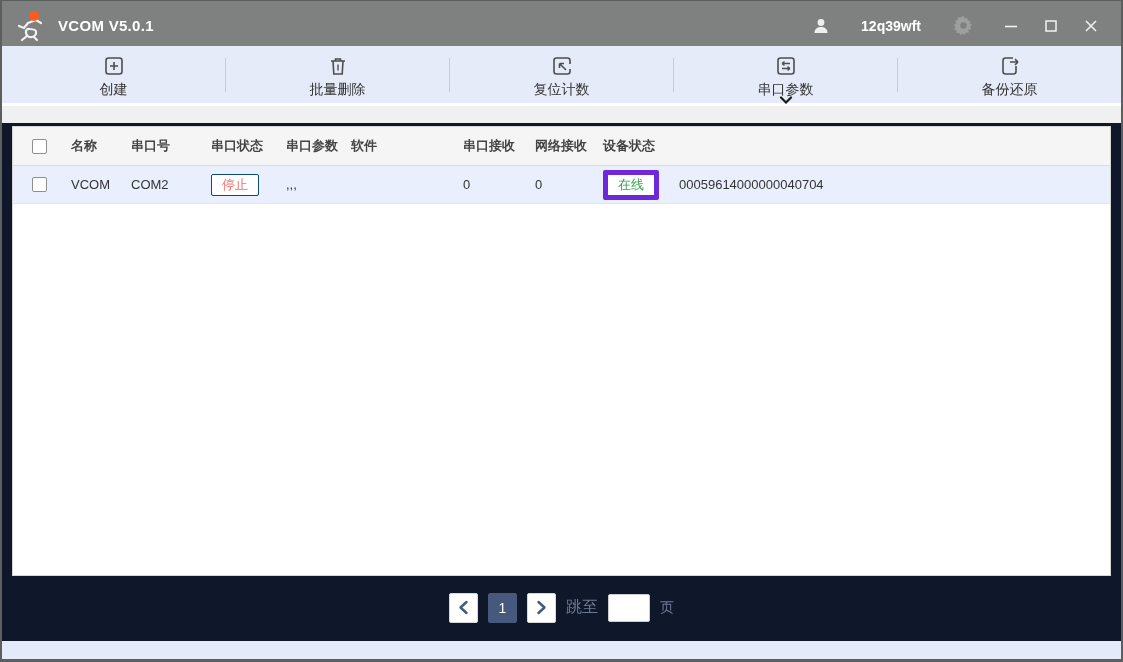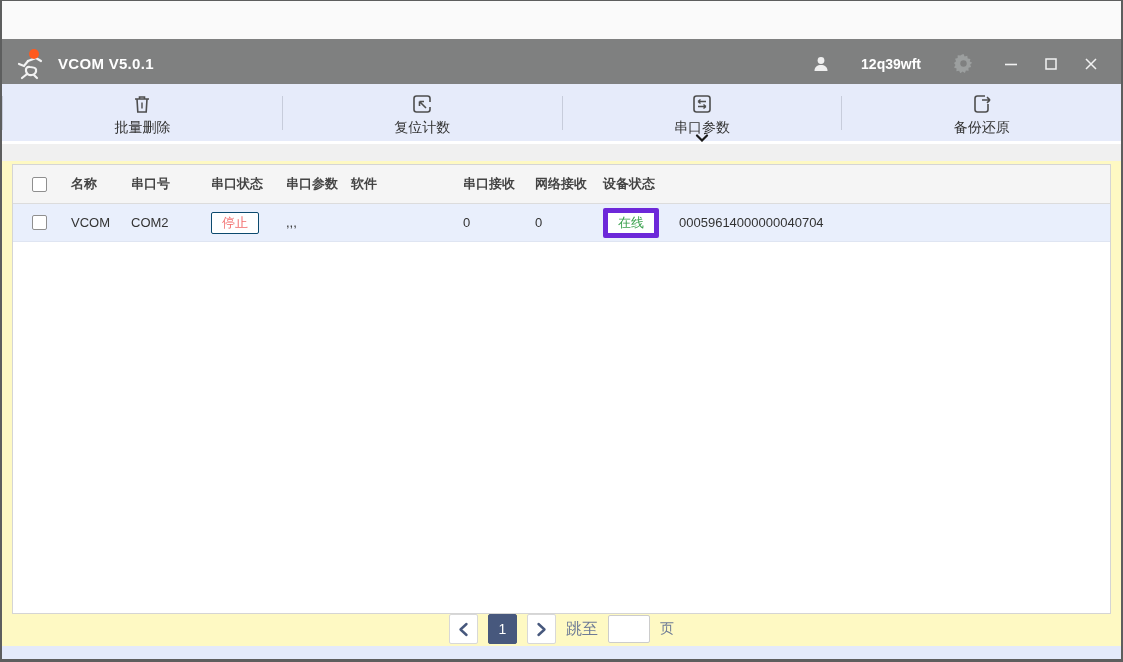--- a/index.html
+++ b/index.html
@@ -18,21 +18,20 @@
     overflow: hidden;
   }
 
   
   .titlebar {
     height: 45px; flex: 0 0 45px;
     background: #7f8080;
     display: flex; align-items: center;
     padding: 4px 10px 0 12px;
     color: #fff;
-    margin-top: 38px;
   }
   .logo { width: 34px; height: 34px; margin-right: 10px; }
   .title { font-size: 15px; font-weight: bold; letter-spacing: .3px; }
   .titlebar-right { margin-left: auto; display: flex; align-items: center; }
   .user-area { display: flex; align-items: center; margin-right: 22px; cursor: pointer; gap: 24px; }
   .user-name { font-size: 14px; font-weight: bold; margin-left: 7px; }
   .tb-btn {
     width: 40px; height: 30px;
     display: flex; align-items: center; justify-content: center;
     background: transparent; border: none; cursor: pointer;
@@ -63,21 +62,21 @@
   .tool-caret {
     position: absolute; bottom: -1px; left: 50%;
     transform: translateX(-50%);
     line-height: 0;
   }
 
   
   .gap-strip { height: 17px; flex: 0 0 17px; background: #f0f0f0; }
 
   
-  .content { flex: 1 1 auto; background: #fef9c3; display: flex; flex-direction: column; padding: 3px 10px 2px; }
+  .content { flex: 1 1 auto; background: #0f172a; display: flex; flex-direction: column; padding: 3px 10px 2px; }
   .table-box {
     height: 450px;
     background: #ffffff;
     border: 1px solid #d5d5d5;
   }
   .t-row {
     display: grid;
     grid-template-columns: 48px 60px 80px 75px 65px 112px 72px 68px 76px 1fr;
     align-items: center;
   }
@@ -185,20 +184,27 @@
       </button>
       <button class="tb-btn">
         <svg width="16" height="16" viewBox="0 0 16 16">
           <path d="M3 3 L13 13 M13 3 L3 13" stroke="#f2f2f2" stroke-width="1.5"></path>
         </svg>
       </button>
     </div>
   </div>
 
   <div class="toolbar">
+    <button class="tool-btn">
+      <svg width="22" height="22" viewBox="0 0 22 22">
+        <rect x="3" y="3" width="16" height="16" rx="2.5" fill="none" stroke="#4e4e4e" stroke-width="1.6"></rect>
+        <path d="M11 7 V15 M7 11 H15" stroke="#4e4e4e" stroke-width="1.6"></path>
+      </svg>
+      <span class="tool-label">创建</span>
+    </button>
     <div class="tool-sep"></div>
 
     <button class="tool-btn">
       <svg width="22" height="22" viewBox="0 0 22 22">
         <path d="M4 6 H18 M8.5 6 V4 H13.5 V6" fill="none" stroke="#4e4e4e" stroke-width="1.6"></path>
         <path d="M6 6 L6.8 19 H15.2 L16 6" fill="none" stroke="#4e4e4e" stroke-width="1.6"></path>
         <path d="M11 9.5 V15.5" stroke="#4e4e4e" stroke-width="1.4"></path>
       </svg>
       <span class="tool-label">批量删除</span>
     </button>

